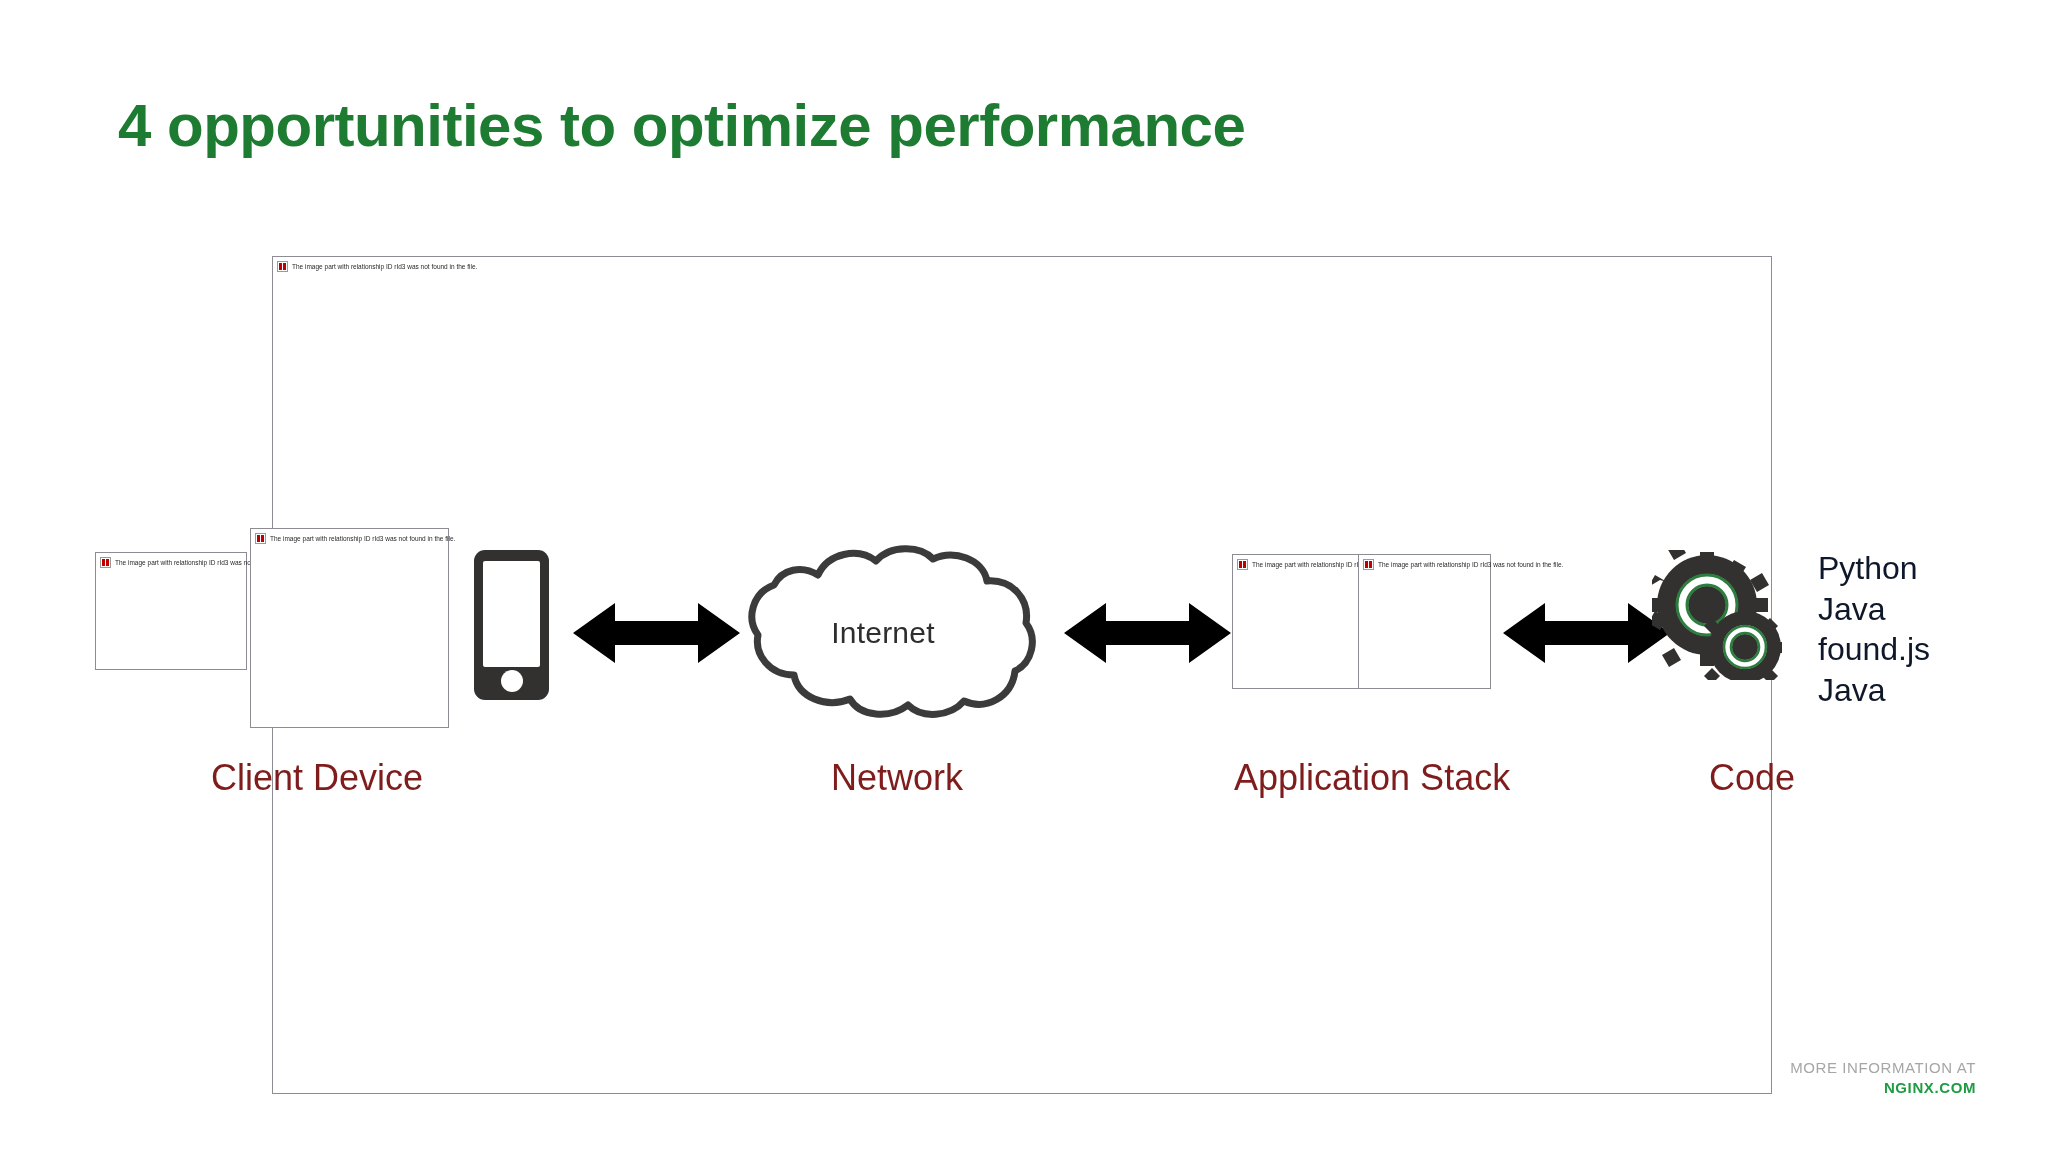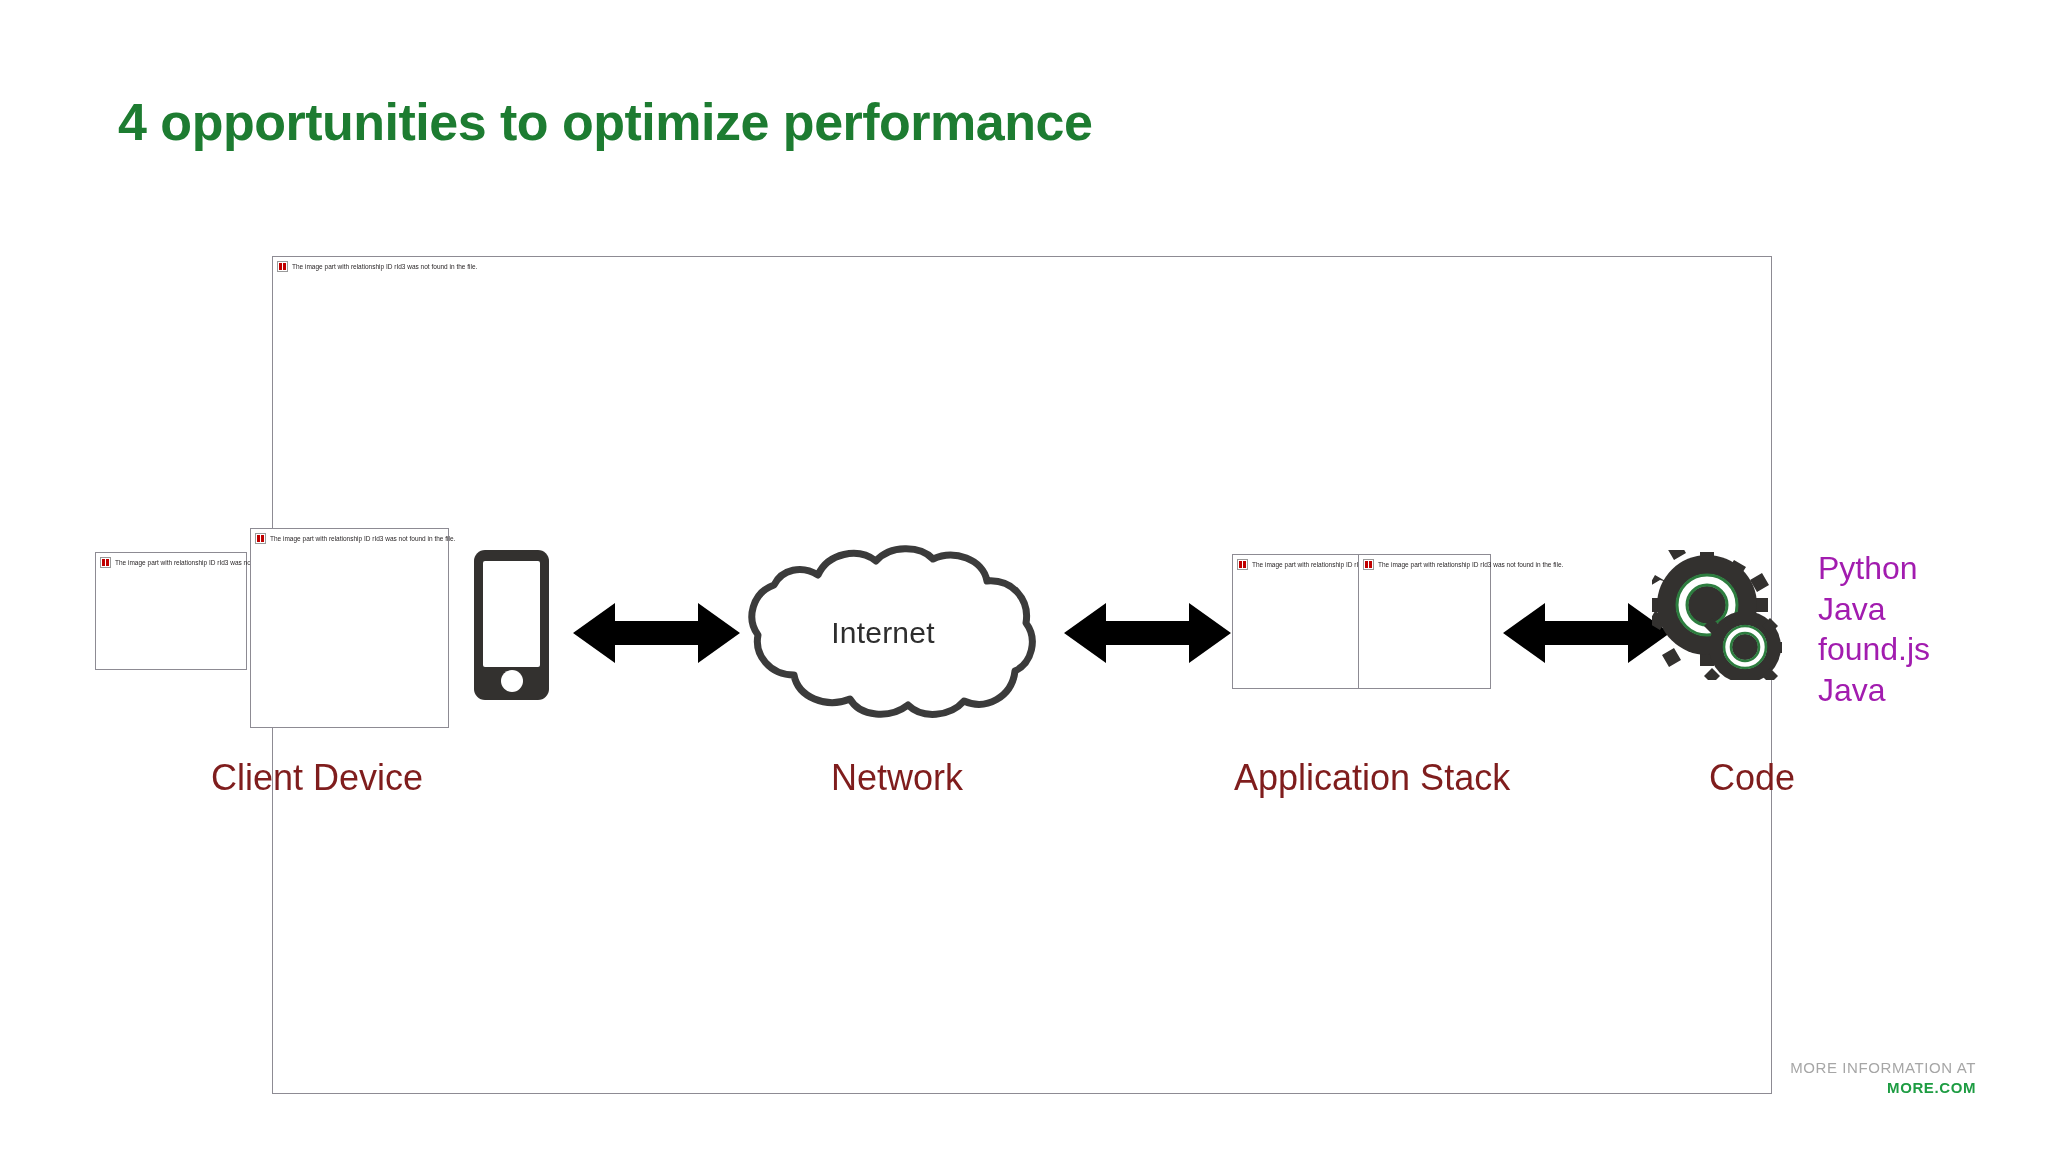--- a/index.html
+++ b/index.html
@@ -2,21 +2,21 @@
 <html><head>
 <meta charset="utf-8">
 <style>
   * { margin:0; padding:0; box-sizing:border-box; }
   html,body { width:2048px; height:1152px; background:#ffffff; overflow:hidden; }
   body { font-family:"Liberation Sans","DejaVu Sans",sans-serif; position:relative; }
 
   
   .slide-title{
     position:absolute; left:118px; top:96px; width:1840px;
-    font-size:52px; font-weight:bold; color:#1d7c31;
+    font-size:60px; font-weight:bold; color:#1d7c31;
     letter-spacing:-0.5px; line-height:1.0; white-space:nowrap;
   }
 
   
   .outer-frame{
     position:absolute; left:272px; top:256px; width:1500px; height:838px;
     border:1px solid #8d8b93; background:#ffffff;
   }
 
   
@@ -69,21 +69,21 @@
     padding-right:14px;
   }
 
   
   .gears{ position:absolute; left:1652px; top:550px; width:130px; height:130px; }
   .gears svg{ display:block; }
 
   
   .lang-list{
     position:absolute; left:1818px; top:548px;
-    font-size:32px; color:#a21caf; line-height:1.27;
+    font-size:32px; color:#0f172a; line-height:1.27;
   }
   .lang-list div{ white-space:nowrap; }
 
   
   .stage-label{
     position:absolute; font-size:36px; color:#7f1d1d; white-space:nowrap; line-height:1;
   }
   #lbl-client { left:211px;  top:760px; }
   #lbl-network{ left:831px;  top:760px; }
   #lbl-app    { left:1207px; top:760px;margin-left:27px; }
@@ -228,14 +228,14 @@
   <div>Java</div>
 </div>
 
 <div class="stage-label" id="lbl-client">Client Device</div>
 <div class="stage-label" id="lbl-network">Network</div>
 <div class="stage-label" id="lbl-app">Application Stack</div>
 <div class="stage-label" id="lbl-code">Code</div>
 
 <div class="footer">
   <div class="footer-more">MORE INFORMATION AT</div>
-  <div class="footer-url">MORE.COM</div>
+  <div class="footer-url">NGINX.COM</div>
 </div>
 
 </body></html>

